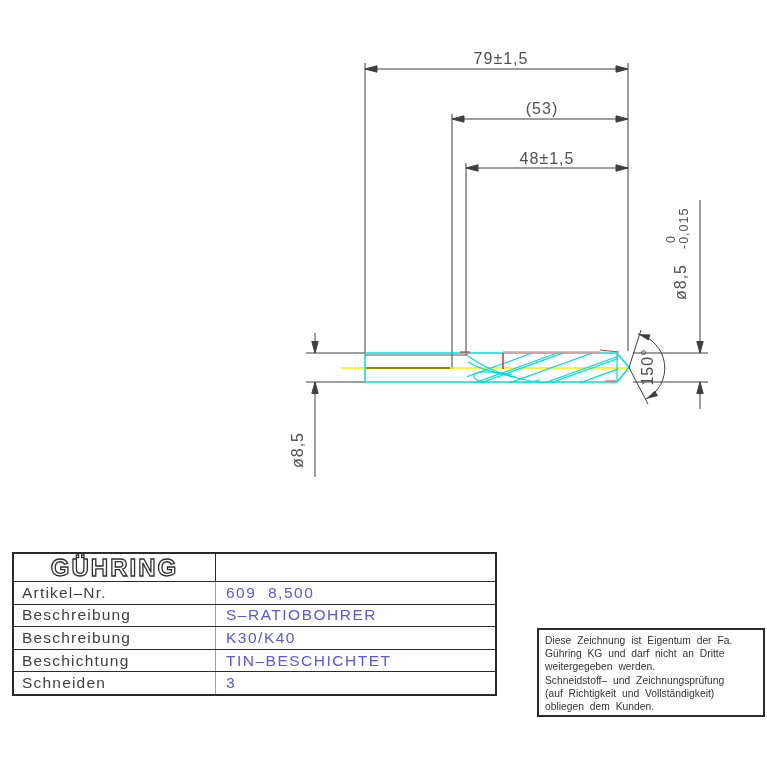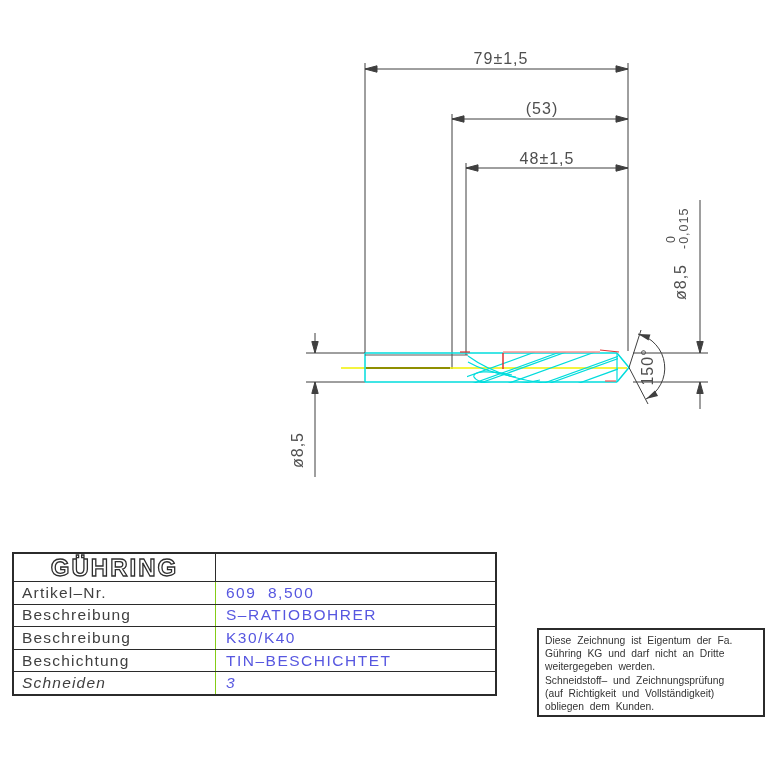--- a/index.html
+++ b/index.html
@@ -16,21 +16,21 @@
     position:absolute;left:12px;top:552px;width:485px;
     border:2px solid #2b2b2b;box-sizing:border-box;background:#fff;
   }
   .spec-header{display:grid;grid-template-columns:202px 1fr;height:27px;border-bottom:1px solid #2b2b2b;}
   .logo-cell{border-right:1px solid #2b2b2b;display:flex;align-items:center;justify-content:center;}
   .ghr-logo{
     font-size:24px;font-weight:700;letter-spacing:2px;color:#ffffff;
     -webkit-text-stroke:1.3px #2e2e2e;line-height:1;
   }
   .spec-row{display:grid;grid-template-columns:202px 1fr;height:21.6px;border-bottom:1px solid #2b2b2b;}
-  .spec-row:last-child{border-bottom:none;font-style:italic;}
+  .spec-row:last-child{border-bottom:none;}
   .cell{display:flex;align-items:center;box-sizing:border-box;overflow:hidden;}
   .cell.lab{
     border-right:1px solid #84cc16;padding-left:8px;color:#3f3f3f;
     font-size:15.5px;letter-spacing:1.2px;
   }
   .cell.val{
     padding-left:10px;color:#5757e0;font-size:15.5px;letter-spacing:1.5px;white-space:pre;text-align:right;
   }
 
   

